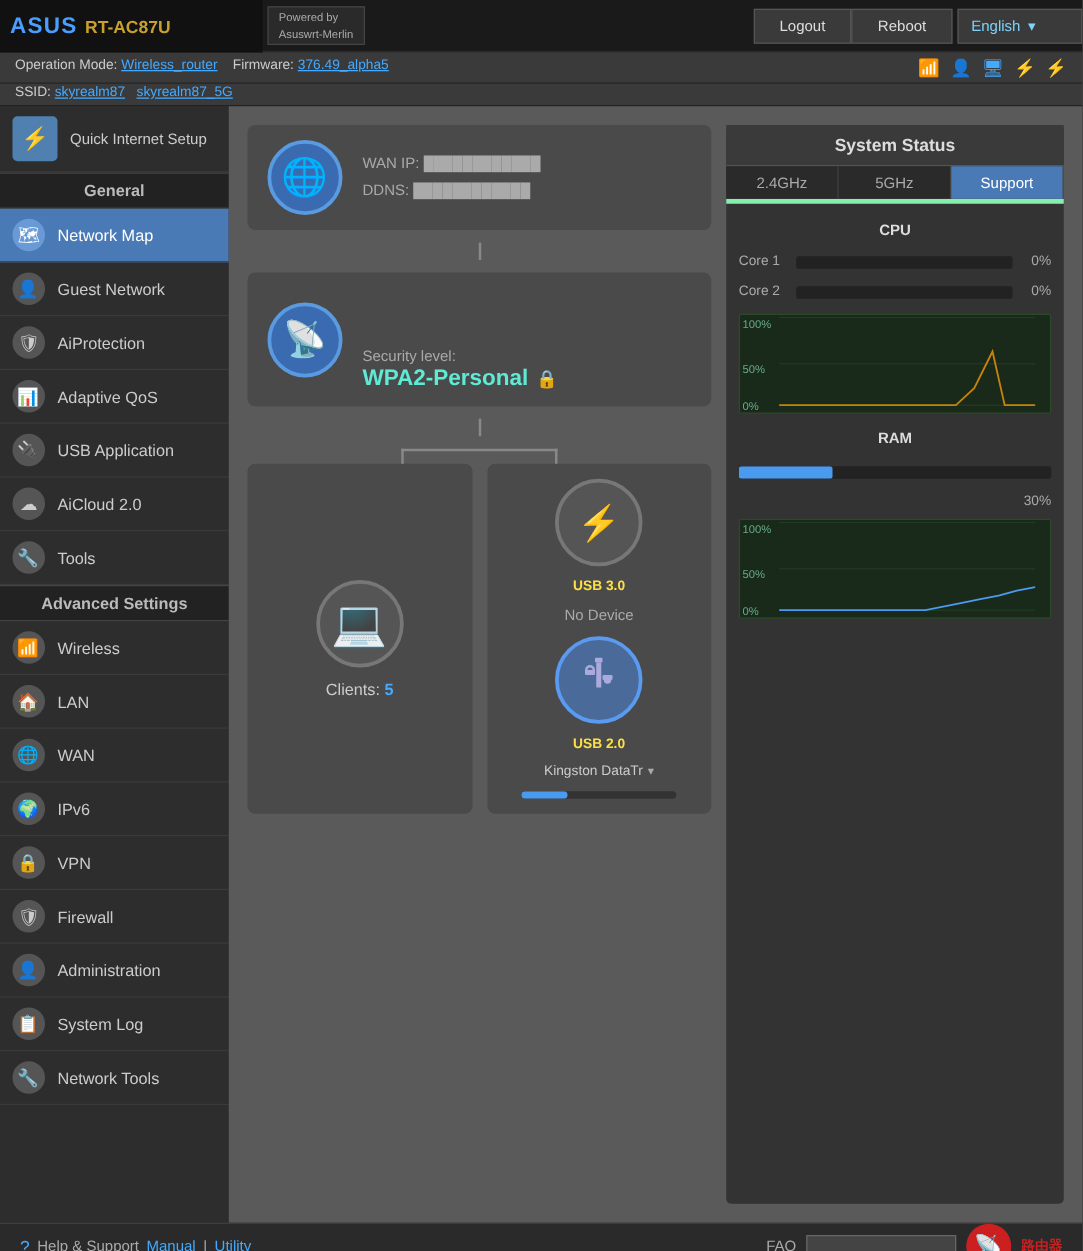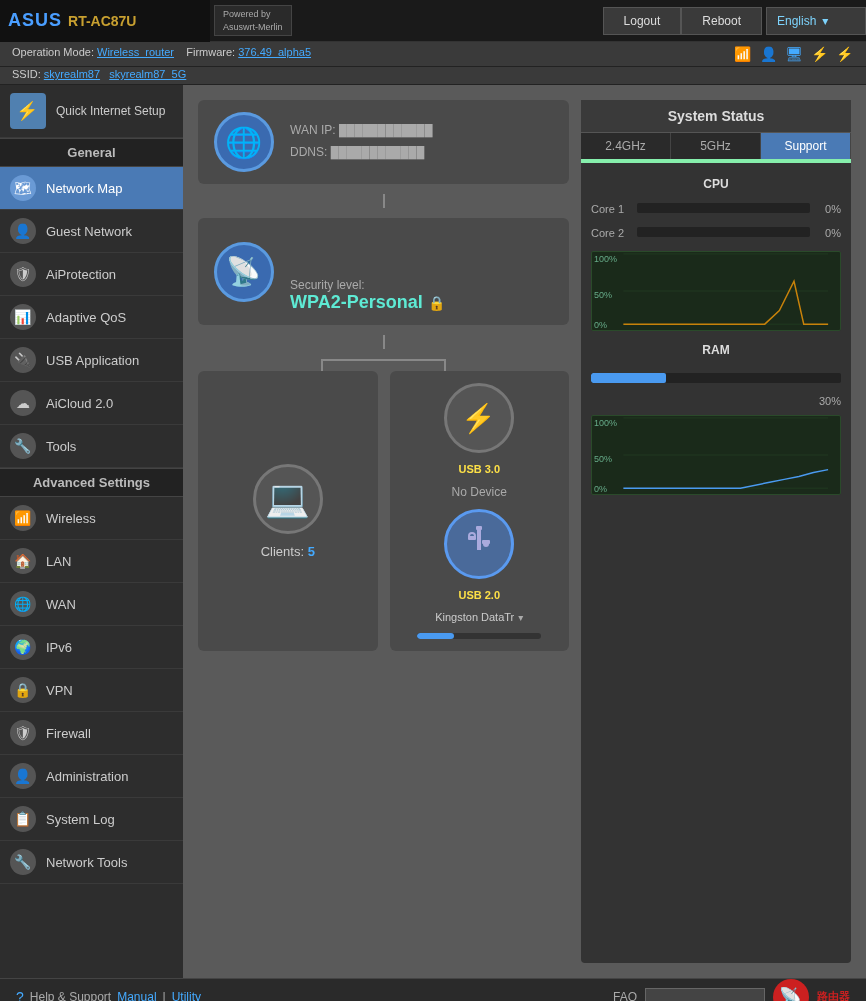--- a/index.html
+++ b/index.html
@@ -73,21 +73,21 @@
     .usb-progress-bar { height: 100%; background: #4a9af0; border-radius: 3px; }
 
     
     .system-status { width: 270px; background: #333; border-radius: 4px; flex-shrink: 0; display: flex; flex-direction: column; }
     .system-title { background: #3a3a3a; text-align: center; padding: 8px; font-size: 14px; color: #ddd; font-weight: bold; border-bottom: 1px solid #555; }
     .status-tabs { display: flex; border-bottom: 4px solid #86efac; }
     .status-tab { flex: 1; text-align: center; padding: 6px; font-size: 12px; color: #aaa; cursor: pointer; background: #2a2a2a; border-right: 1px solid #444; }
     .status-tab.active { background: #4a7ab5; color: white; }
     .status-content { padding: 10px; flex: 1; display: flex; flex-direction: column; gap: 8px; }
     .section-label { color: #ddd; font-size: 12px; font-weight: bold; text-align: center; margin: 4px 0; }
-    .core-row { display: flex; align-items: flex-start; gap: 6px; margin-bottom: 4px; }
+    .core-row { display: flex; align-items: flex-end; gap: 6px; margin-bottom: 4px; }
     .core-label { color: #aaa; font-size: 11px; width: 40px; }
     .core-bar-bg { flex: 1; height: 10px; background: #222; border-radius: 2px; overflow: hidden; }
     .core-bar { height: 100%; background: #555; border-radius: 2px; }
     .core-pct { color: #aaa; font-size: 11px; width: 25px; text-align: right; }
 
     
     .graph-container { background: #1a2a1a; border: 1px solid #2a4a2a; border-radius: 2px; height: 80px; position: relative; overflow: hidden; }
     .graph-label { position: absolute; left: 2px; top: 2px; font-size: 9px; color: #6a8; }
     .graph-label.mid { top: 38px; }
     .graph-label.bot { top: 68px; }

